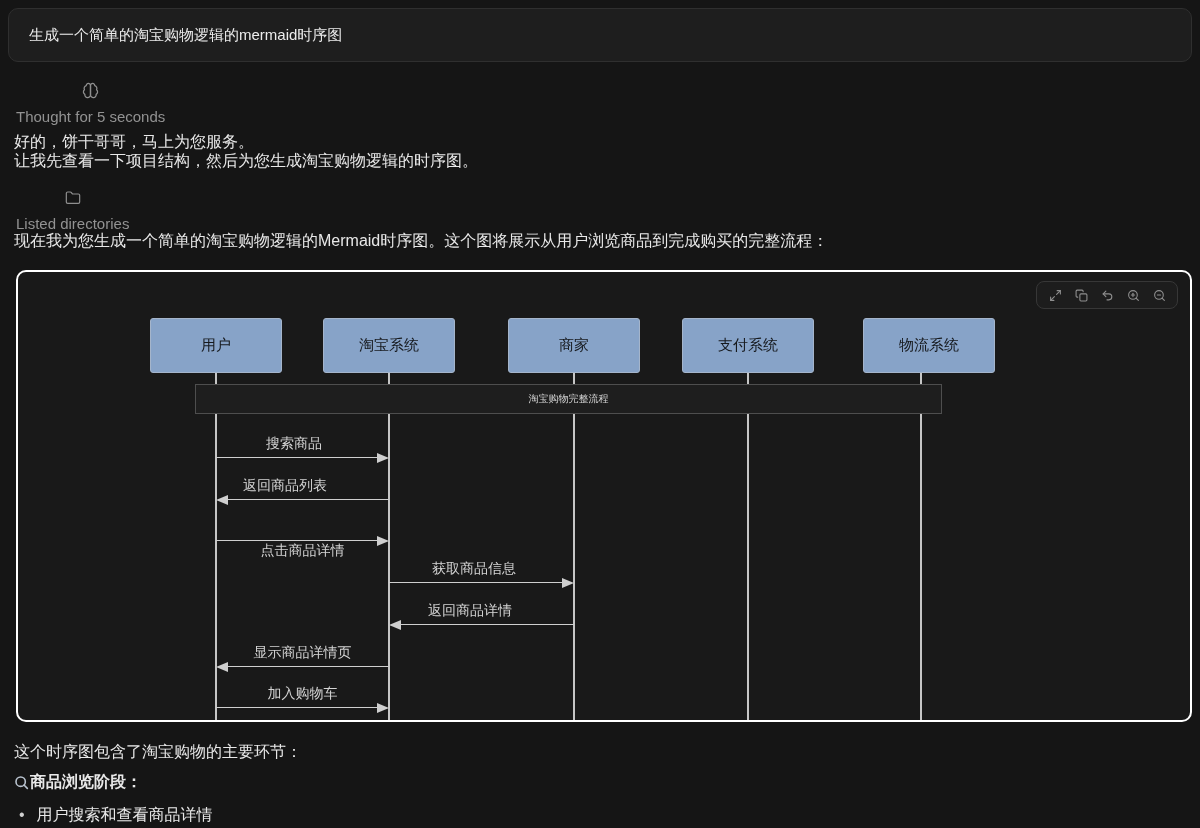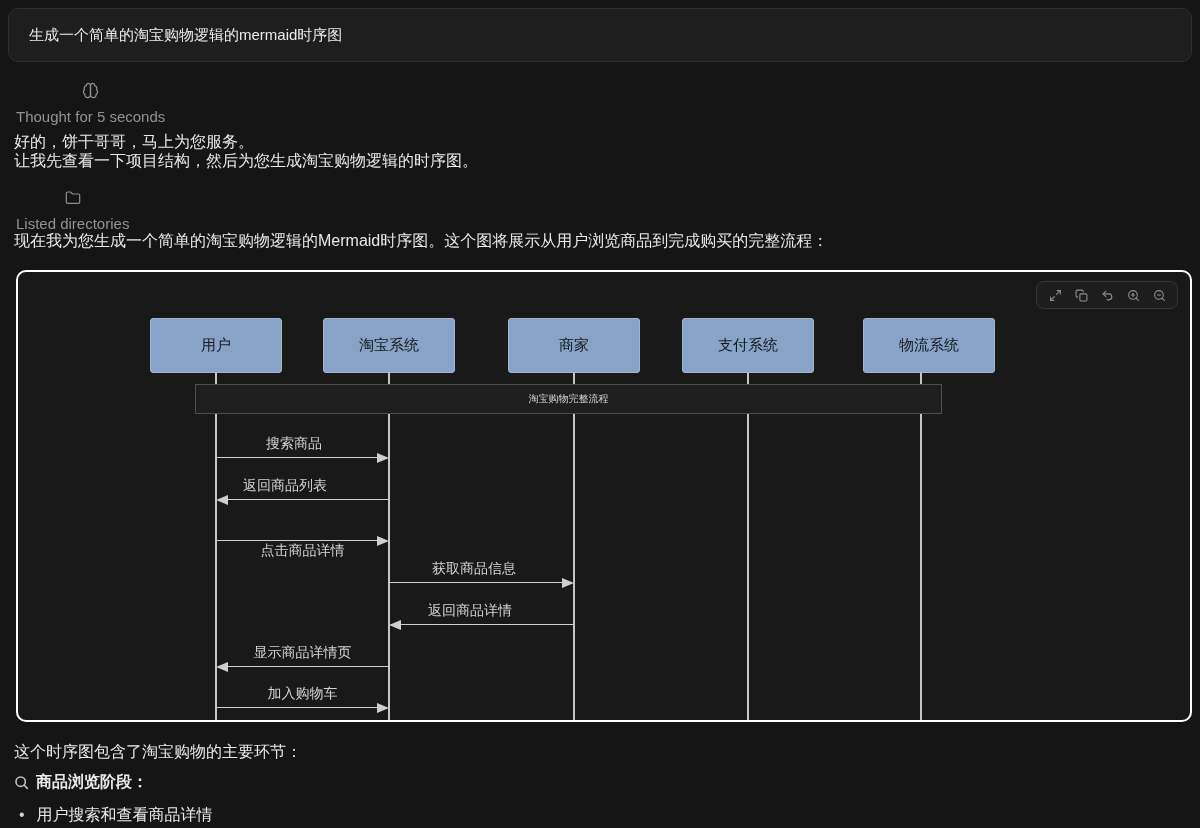--- a/index.html
+++ b/index.html
@@ -63,21 +63,21 @@
     border-top:5px solid transparent; border-bottom:5px solid transparent;
     border-left:12px solid #cfcfcf;
   }
   .arrow-l {
     position:absolute; z-index:7; width:0; height:0;
     border-top:5px solid transparent; border-bottom:5px solid transparent;
     border-right:12px solid #cfcfcf;
   }
 
   .section-row {
-    position:absolute; display:flex; align-items:center; gap:6px;
+    position:absolute; display:flex; align-items:center; gap:0;
     color:#e8e8e8; font-size:16px; font-weight:bold;
   }
   .bullet-row {
     position:absolute; display:flex; align-items:baseline; gap:12px;
     color:#e8e8e8; font-size:16px;
   }
   .bullet-dot { font-size:16px; color:#cfcfcf; }
 </style>
 </head>
 <body>

